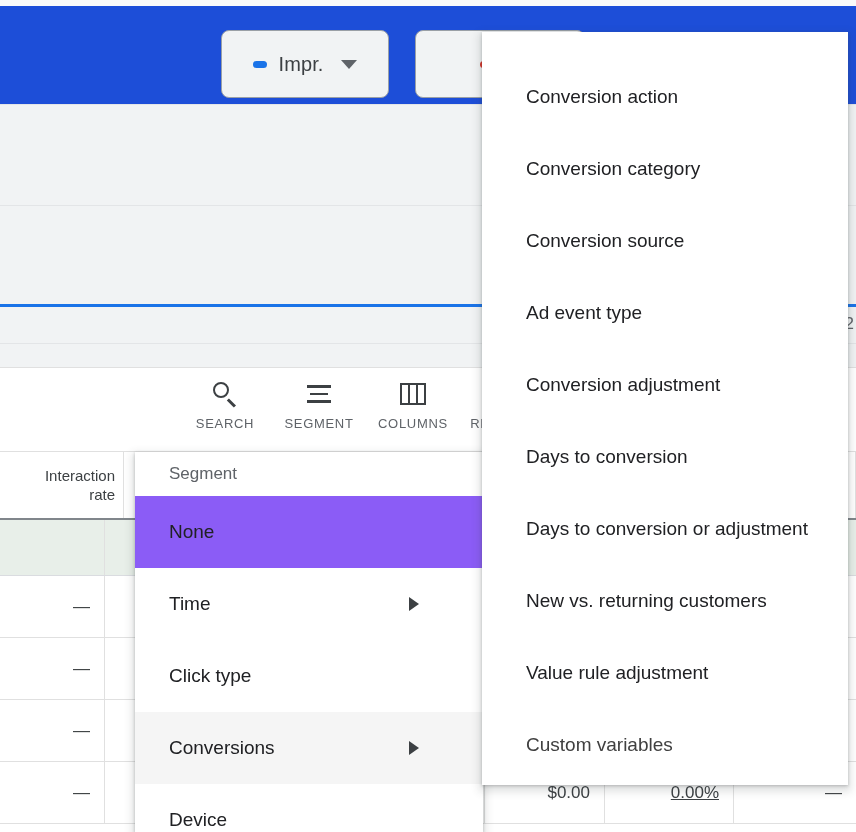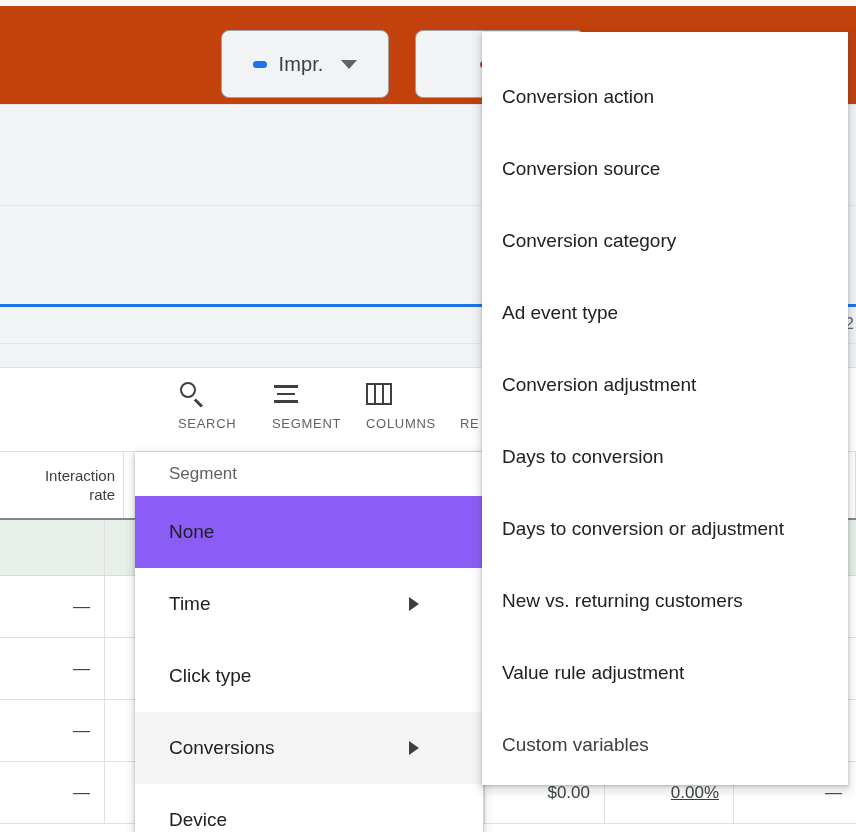--- a/index.html
+++ b/index.html
@@ -17,21 +17,21 @@
     background:#f1f3f4;
     border-bottom:1px solid #e0e0e0;
     box-sizing:border-box;
   }
   .chart-topline{
     position:absolute;left:0;top:0;width:856px;height:6px;
     background:#fafafa;border-bottom:1px solid #dadce0;
   }
   .metric-row{
     position:absolute;left:0;top:6px;width:856px;height:98px;
-    background:#c2410c;
+    background:#1d4ed8;
   }
   .metric-chip{
     position:absolute;top:24px;height:68px;
     border:1px solid #9aa0a6;border-radius:8px;
     background:#f1f3f4;
     display:flex;align-items:center;justify-content:center;
     box-sizing:border-box;
     cursor:pointer;
   }
   .metric-chip.one{left:221px;width:168px;}
@@ -74,21 +74,21 @@
     position:absolute;right:2px;font-size:17px;color:#5f6368;
   }
 
   
   .toolbar{
     position:absolute;left:0;top:368px;width:856px;height:84px;
     background:#ffffff;border-bottom:1px solid #e0e0e0;box-sizing:border-box;
   }
   .tb-items{position:absolute;left:178px;top:8px;display:flex;align-items:flex-start;}
   .tb-item{
-    width:94px;display:flex;flex-direction:column;align-items:flex-start;cursor:pointer;
+    width:94px;display:flex;flex-direction:column;align-items:center;cursor:pointer;
   }
   .tb-glyph{height:36px;display:flex;align-items:center;justify-content:center;color:#3c4043;}
   .tb-text{font-size:13px;color:#5f6368;letter-spacing:.7px;margin-top:4px;}
   .search-glyph{position:relative;width:28px;height:28px;}
   .search-glyph:before{
     content:"";position:absolute;left:2px;top:2px;width:16px;height:16px;
     border:2.6px solid #3c4043;border-radius:50%;box-sizing:border-box;
   }
   .search-glyph:after{
     content:"";position:absolute;left:17px;top:18px;width:10px;height:2.6px;background:#3c4043;
@@ -159,21 +159,21 @@
   }
 
   
   .submenu{
     position:absolute;left:482px;top:32px;width:366px;height:753px;
     background:#fff;
     box-shadow:0 1px 3px rgba(60,64,67,.30),0 4px 8px 3px rgba(60,64,67,.15);
     box-sizing:border-box;overflow:hidden;
   }
   .sub-item{
-    height:72px;display:flex;align-items:center;padding-left:20px;
+    height:72px;display:flex;align-items:center;padding-left:44px;
     font-size:19px;color:#202124;cursor:pointer;text-align:center;
   }
   .sub-item.disabled{color:#404040;cursor:default;}
   .sub-pad{height:29px;}
 </style>
 </head>
 <body>
 
 <div class="screen">
 
@@ -322,22 +322,22 @@
       <span class="submenu-arrow"></span>
     </div>
     <div class="menu-item">
       <span>Device</span>
     </div>
   </div>
 
   <div class="submenu">
     <div class="sub-pad"></div>
     <div class="sub-item">Conversion action</div>
+    <div class="sub-item">Conversion category</div>
     <div class="sub-item">Conversion source</div>
-    <div class="sub-item">Conversion category</div>
     <div class="sub-item">Ad event type</div>
     <div class="sub-item">Conversion adjustment</div>
     <div class="sub-item">Days to conversion</div>
     <div class="sub-item">Days to conversion or adjustment</div>
     <div class="sub-item">New vs. returning customers</div>
     <div class="sub-item">Value rule adjustment</div>
     <div class="sub-item disabled">Custom variables</div>
   </div>
 
 </div>

